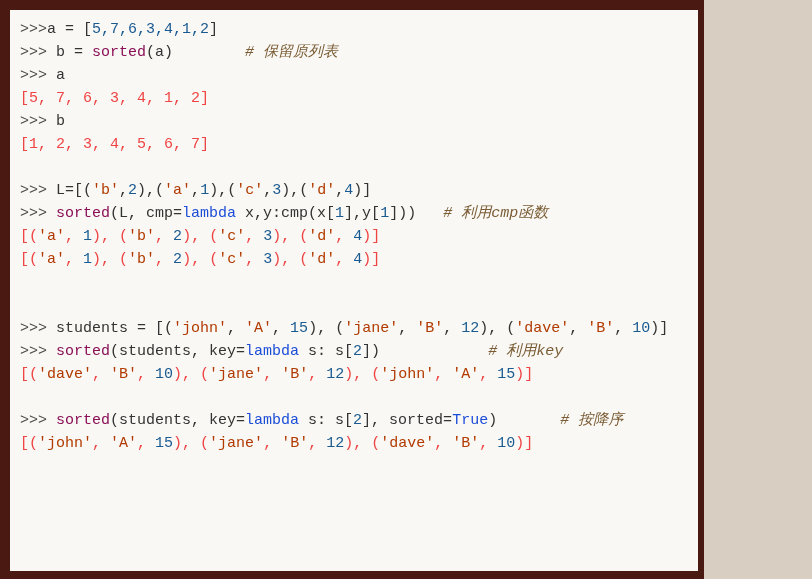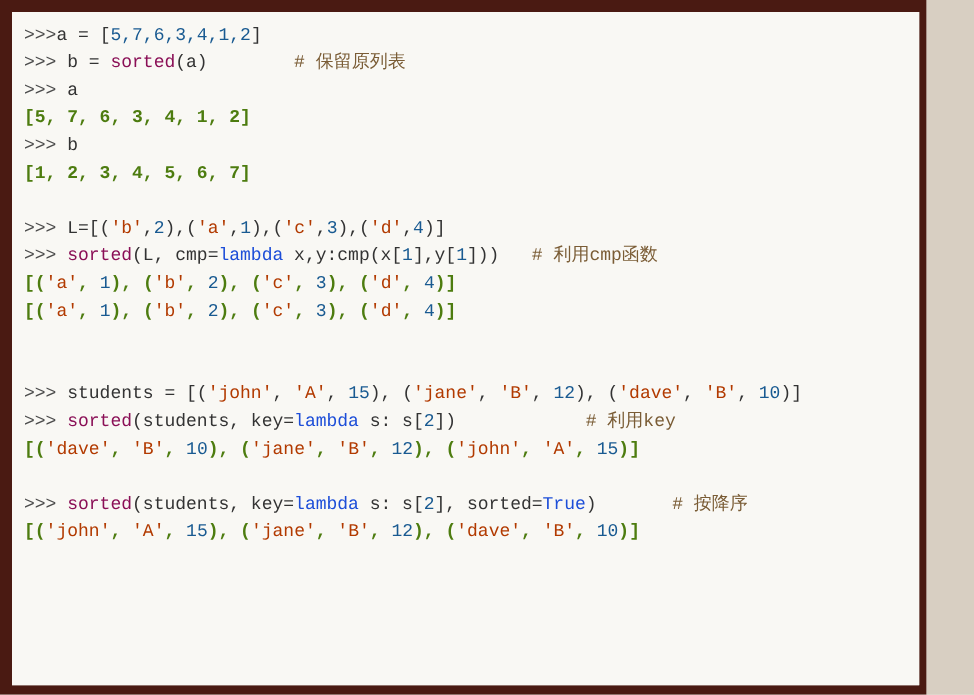--- a/index.html
+++ b/index.html
@@ -9,21 +9,21 @@
     height: 579px;
   }
   body {
     background: #d8cfc2;
     font-family: Consolas, "Courier New", monospace;
     font-size: 15px;
     line-height: 23px;
   }
   .outer-frame {
     box-sizing: border-box;
-    width: 772px;
+    width: 704px;
     height: 579px;
     border: 10px solid #4a1a12;
     border-right-width: 6px;
     border-bottom-width: 8px;
     background: #f9f8f4;
   }
   .code-area {
     box-sizing: border-box;
     width: 100%;
     height: 100%;
@@ -32,25 +32,25 @@
     overflow: hidden;
   }
   .line {
     white-space: pre;
     height: 23px;
   }
   .blank { height: 23px; }
   
   .op    { color: #4c4c4c; }   
   .num   { color: #195a91; }   
-  .out   { color: #4d7c0f; font-weight: bold; }   
+  .out   { color: #ef4444; }   
   .str   { color: #b23a00; }   
   .kw    { color: #1d4ed8; }   
   .fn    { color: #8a0f56; }   
-  .cmt   { color: #7a5c35; }   
+  .cmt   { color: #7a5c35; font-style: italic; }   
   .var   { color: #333; }
 </style>
 </head>
 <body>
 
 <div class="outer-frame">
 <div class="code-area">
 
 <div class="line"><span class="op">&gt;&gt;&gt;</span><span class="var">a = [</span><span class="num">5,7,6,3,4,1,2</span><span class="var">]</span></div>
 

